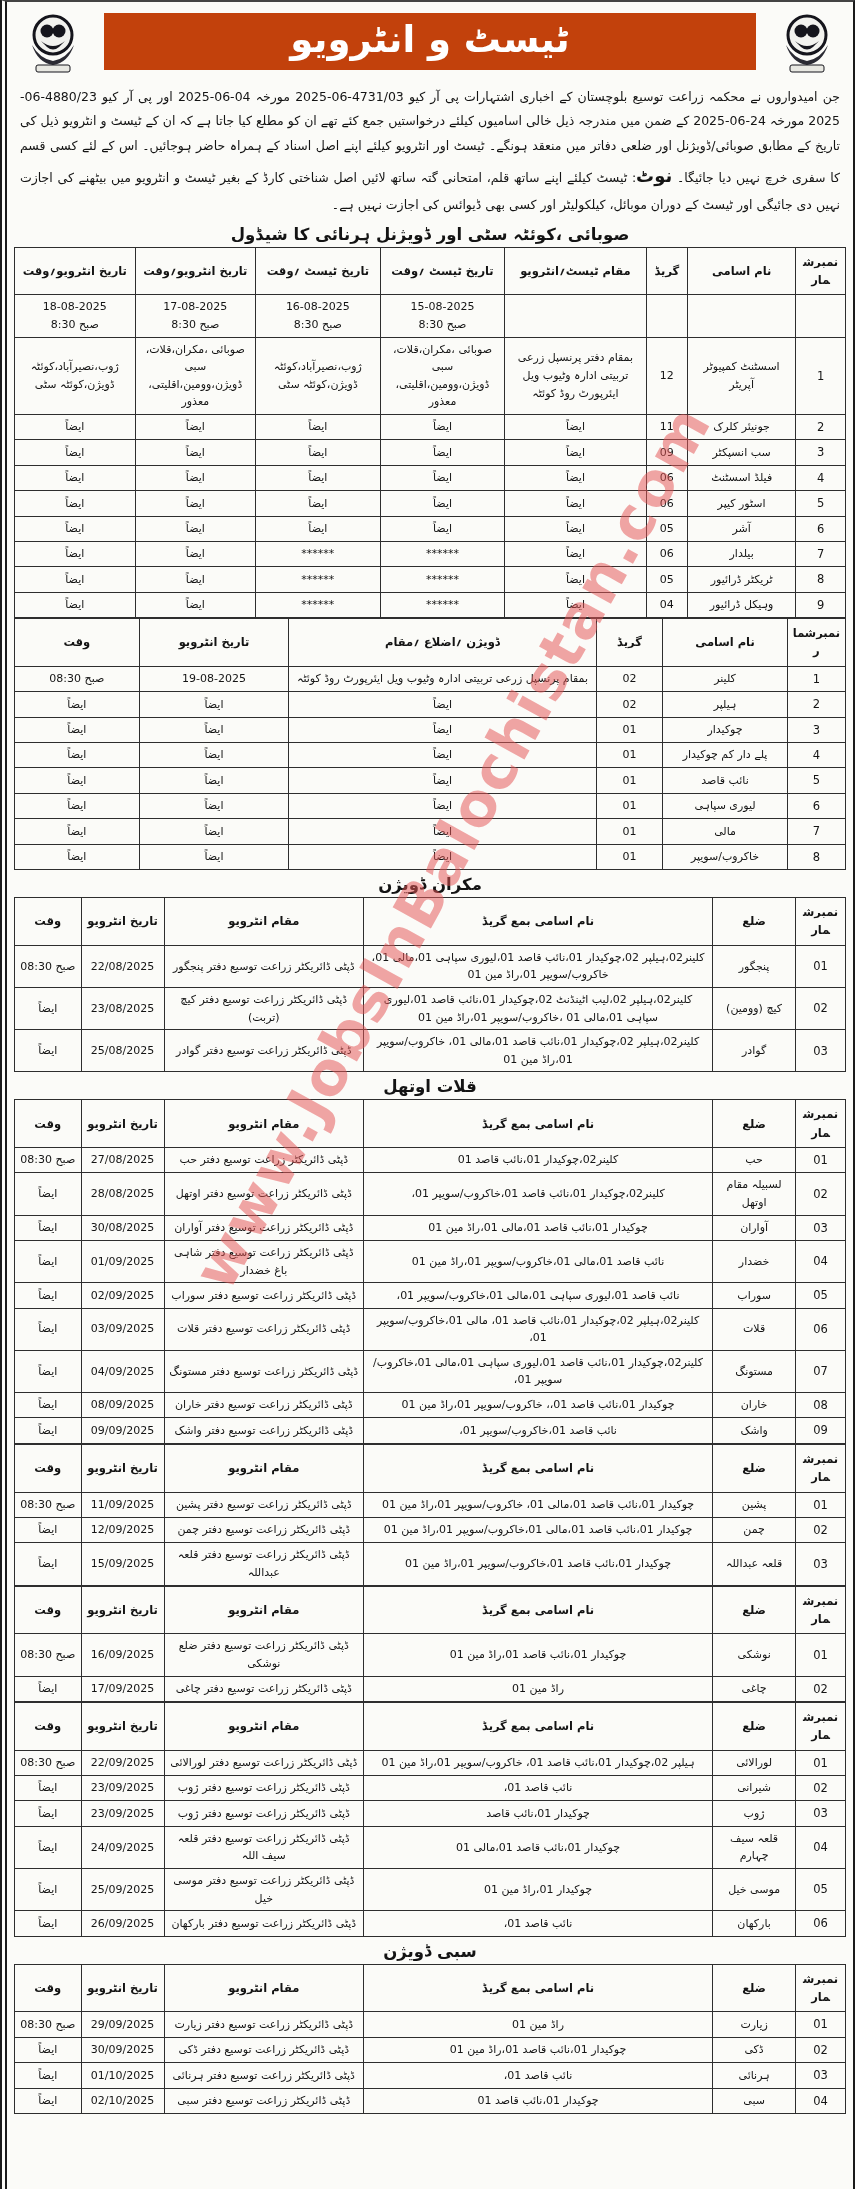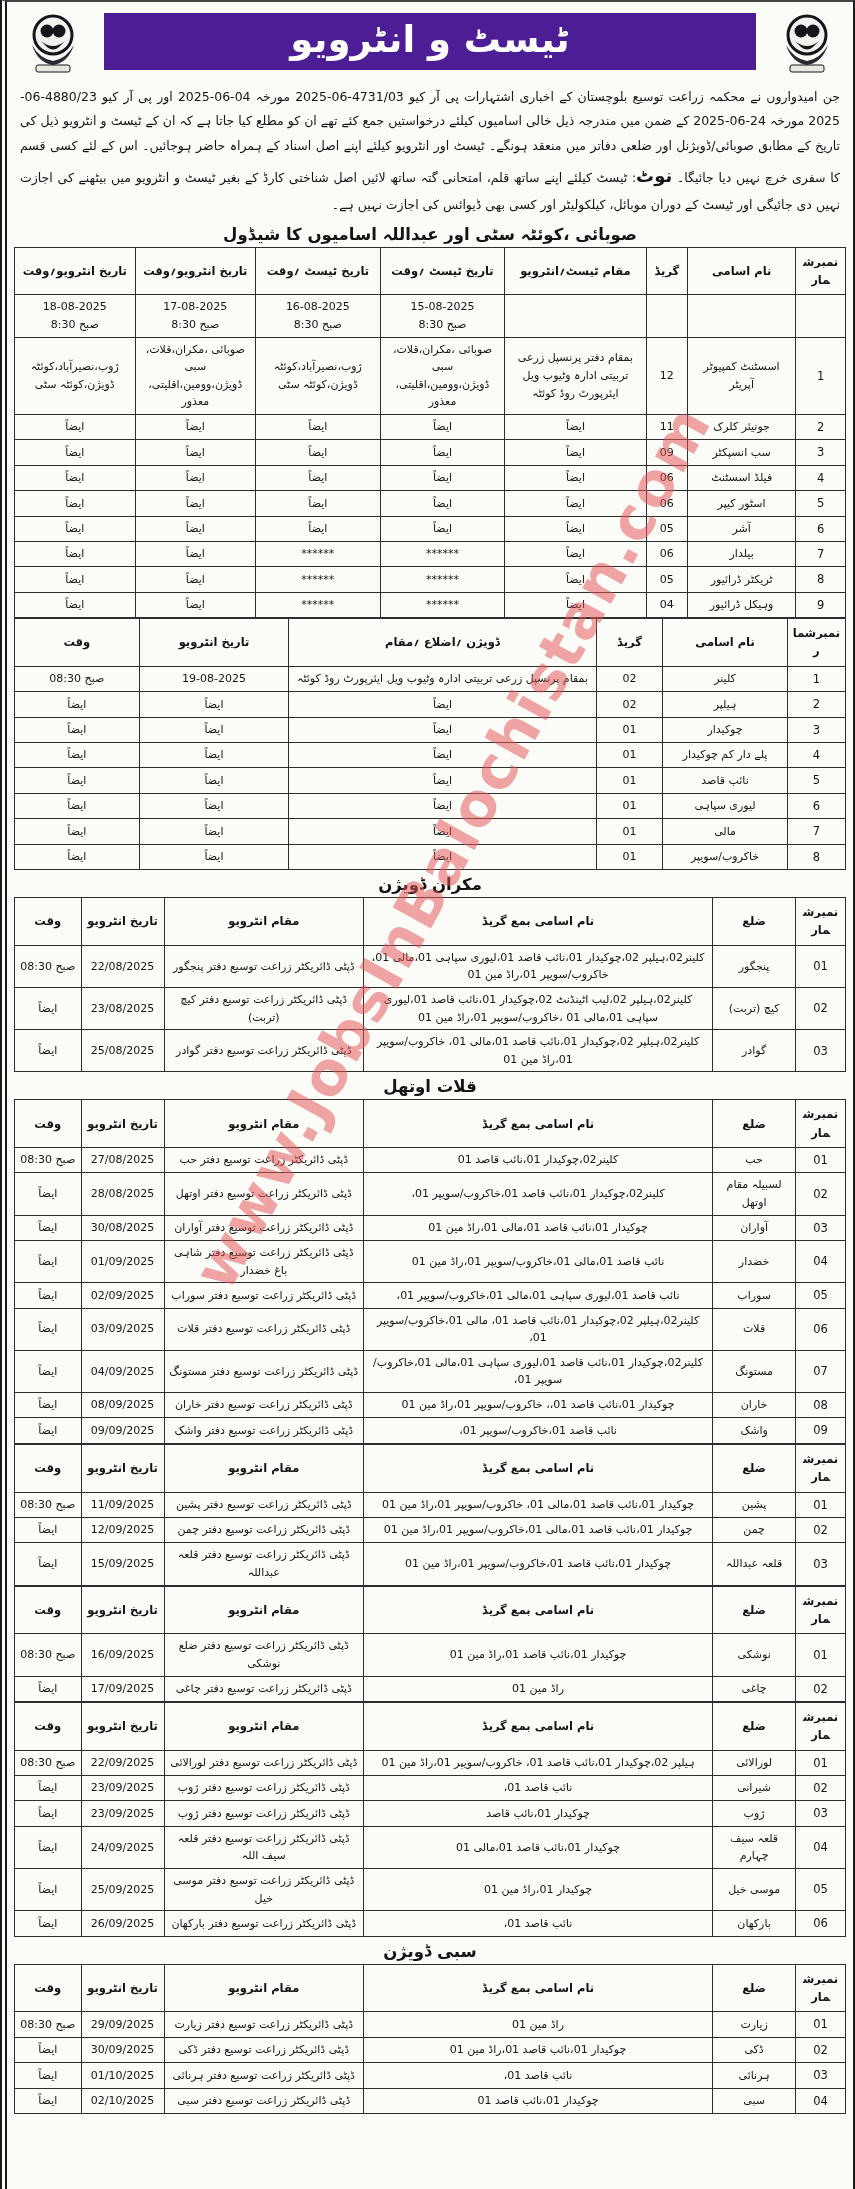--- a/index.html
+++ b/index.html
@@ -3,21 +3,21 @@
 <meta charset="utf-8">
 <style>
   html,body{margin:0;padding:0;background:#c7cbd0;}
   .page{width:855px;min-height:2189px;margin:0 auto;background:#fbfbf8;position:relative;
         font-family:"DejaVu Sans",sans-serif;color:#141414;overflow:hidden;
         border-left:7px double #1a1a1a;border-right:2px solid #1a1a1a;border-top:2px solid #444;box-sizing:border-box;}
   .inner{padding:5px 7px 0 7px;position:relative;}
   
   .hdr{display:flex;align-items:flex-start;gap:10px;padding:4px 12px 2px 12px;}
   .crest{width:54px;height:66px;flex:0 0 auto;}
-  .titlebar{flex:1;background:#4c1d95;color:#fff;text-align:center;
+  .titlebar{flex:1;background:#c2410c;color:#fff;text-align:center;
             font-size:37px;font-weight:bold;padding:7px 0 9px 0;margin:2px 14px 0 14px;direction:rtl;line-height:1.1;}
   
   .intro{direction:rtl;text-align:justify;font-size:12.5px;line-height:1.95;padding:6px 6px 2px 6px;}
   .intro b{font-size:18px;}
   
   .sec-title{direction:rtl;text-align:center;font-weight:bold;font-size:16.5px;padding:5px 0 3px 0;}
   table{width:100%;border-collapse:collapse;direction:rtl;table-layout:fixed;}
   th,td{border:1.6px solid #2e2e2e;padding:3px 4px;text-align:center;vertical-align:middle;
         font-size:11px;line-height:1.6;white-space:pre-line;word-wrap:break-word;}
   th{font-weight:bold;font-size:11.5px;padding:5px 3px;}
@@ -57,21 +57,21 @@
       </span>
     </div>
 
     <div class="intro">
       <span>جن امیدواروں نے محکمہ زراعت توسیع بلوچستان کے اخباری اشتہارات پی آر کیو 4731/03-06-2025 مورخہ 04-06-2025 اور پی آر کیو 4880/23-06-2025 مورخہ 24-06-2025 کے ضمن میں مندرجہ ذیل خالی اسامیوں کیلئے درخواستیں جمع کئے تھے ان کو مطلع کیا جاتا ہے کہ ان کے ٹیسٹ و انٹرویو ذیل کی تاریخ کے مطابق صوبائی/ڈویژنل اور ضلعی دفاتر میں منعقد ہونگے۔ ٹیسٹ اور انٹرویو کیلئے اپنے اصل اسناد کے ہمراہ حاضر ہوجائیں۔ اس کے لئے کسی قسم کا سفری خرچ نہیں دیا جائیگا۔</span>
       <b>نوٹ</b><span>: ٹیسٹ کیلئے اپنے ساتھ قلم، امتحانی گتہ ساتھ لائیں اصل شناختی کارڈ کے بغیر ٹیسٹ و انٹرویو میں بیٹھنے کی اجازت نہیں دی جائیگی اور ٹیسٹ کے دوران موبائل، کیلکولیٹر اور کسی بھی ڈیوائس کی اجازت نہیں ہے۔</span>
     </div>
 
     <div id="tables-container">
         <div>
-          <div class="sec-title">صوبائی ،کوئٹہ سٹی اور عبداللہ اسامیوں کا شیڈول</div>
+          <div class="sec-title">صوبائی ،کوئٹہ سٹی اور ڈویژنل ہرنائی کا شیڈول</div>
           <table>
             <colgroup>
               <col style="width: 6%;">
               <col style="width: 13%;">
               <col style="width: 5%;">
               <col style="width: 17%;">
               <col style="width: 15%;">
               <col style="width: 15%;">
               <col style="width: 14.5%;">
               <col style="width: 14.5%;">
@@ -309,21 +309,21 @@
               <tr>
                 <td class="num">01</td>
                 <td>پنجگور</td>
                 <td>کلینر02،ہیلپر 02،چوکیدار 01،نائب قاصد 01،لیوری سپاہی 01،مالی 01، خاکروب/سویپر 01،راڈ مین 01</td>
                 <td>ڈپٹی ڈائریکٹر زراعت توسیع دفتر پنجگور</td>
                 <td>22/08/2025</td>
                 <td>صبح 08:30</td>
               </tr>
               <tr>
                 <td class="num">02</td>
-                <td>کیچ (تربت)</td>
+                <td>کیچ (وومین)</td>
                 <td>کلینر02،ہیلپر 02،لیب اٹینڈنٹ 02،چوکیدار 01،نائب قاصد 01،لیوری سپاہی 01،مالی 01 ،خاکروب/سویپر 01،راڈ مین 01</td>
                 <td>ڈپٹی ڈائریکٹر زراعت توسیع دفتر کیچ (تربت)</td>
                 <td>23/08/2025</td>
                 <td>ایضاً</td>
               </tr>
               <tr>
                 <td class="num">03</td>
                 <td>گوادر</td>
                 <td>کلینر02،ہیلپر 02،چوکیدار 01،نائب قاصد 01،مالی 01، خاکروب/سویپر 01،راڈ مین 01</td>
                 <td>ڈپٹی ڈائریکٹر زراعت توسیع دفتر گوادر</td>

